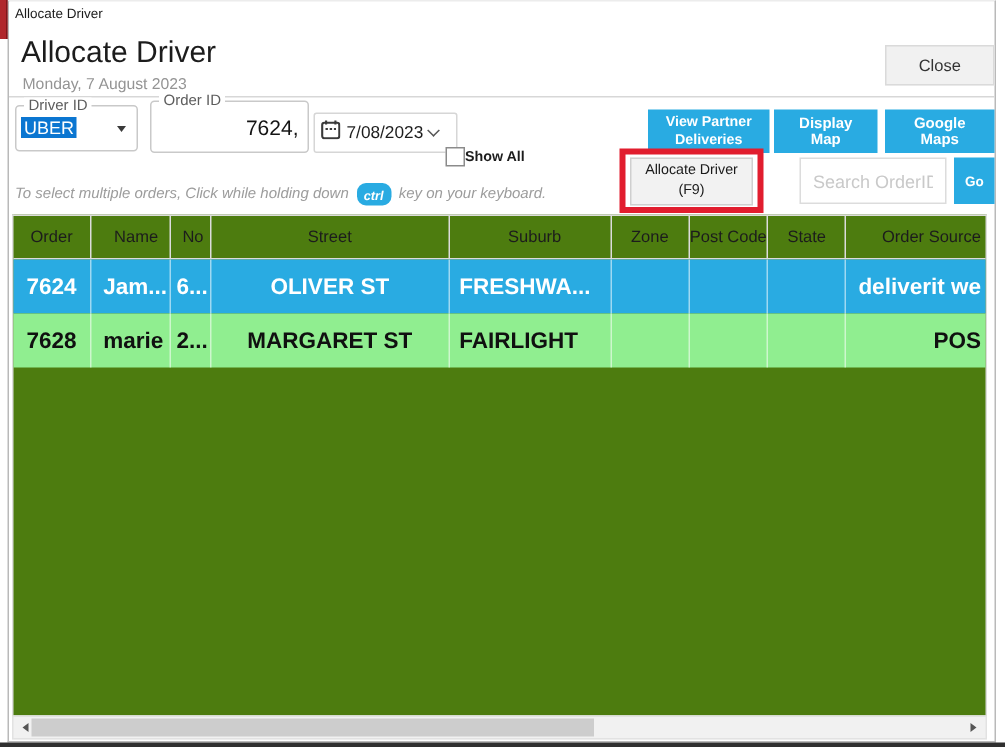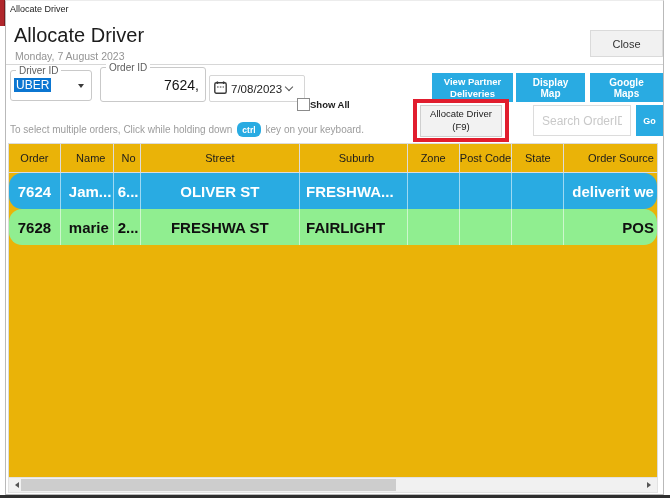--- a/index.html
+++ b/index.html
@@ -51,31 +51,31 @@
   .red-annotation{left:413px;top:99px;width:96px;height:43px;border:4px solid var(--c-annotation,#e11d2e);}
   .allocate-btn{left:420px;top:105px;width:82px;height:32px;background:#f2f2f2;border:1px solid #cfcfcf;
                 font-size:9.5px;color:#1a1a1a;display:flex;flex-direction:column;align-items:center;
                 justify-content:center;line-height:1.35;cursor:default;font-family:inherit;}
 
   .search-input{left:533px;top:105px;width:98px;height:31px;border:1px solid #dcdcdc;font-size:12px;
                 color:#333;padding:0 8px;outline:none;font-family:inherit;}
   .search-input::placeholder{color:#c9c9c9;}
   .go-btn{left:636px;top:105px;width:27px;height:31px;font-size:9px;}
 
-  .help-line{left:10px;top:122px;font-size:10px;color:#9c9c9c;display:flex;align-items:center;gap:5px;}
+  .help-line{left:10px;top:122px;font-size:10px;color:#9c9c9c;display:flex;align-items:center;gap:5px;font-style:italic;}
   .ctrl-badge{background:var(--c-accent,#29abe2);color:#fff;font-size:8.5px;padding:2.5px 5px;
               border-radius:6px;font-weight:600;}
 
   .table-area{left:8px;top:143px;width:650px;height:334px;border:1px solid #dcdcdc;border-bottom:none;
-              background:#eab308;}
+              background:#4d7c0f;}
   .thead{display:flex;height:28px;border-bottom:1px solid #dcdcdc;}
   .th{display:flex;align-items:center;justify-content:center;text-align:center;font-size:11px;
       color:#1c1c1c;border-right:1px solid #dcdcdc;line-height:1.1;box-sizing:border-box;}
   .th:last-child{border-right:none;}
-  .row{display:flex;height:36px;font-weight:bold;font-size:15px;white-space:nowrap;border-radius:13px;}
+  .row{display:flex;height:36px;font-weight:bold;font-size:15px;white-space:nowrap;}
   .row-blue{background:var(--c-row-selected,#29abe2);color:#fff;}
   .row-green{background:var(--c-row-green,#90ee90);color:#101010;}
   .td{display:flex;align-items:center;overflow:hidden;box-sizing:border-box;
       border-right:1px solid rgba(255,255,255,.55);}
   .td:last-child{border-right:none;}
   .c0{width:52px;justify-content:center;}
   .c1{width:53px;padding-left:8px;}
   .c2{width:27px;padding-left:4px;}
   .c3{width:160px;justify-content:center;}
   .c4{width:108px;padding-left:6px;}
@@ -184,21 +184,21 @@
       <div class="td c5"></div>
       <div class="td c6"></div>
       <div class="td c7"></div>
       <div class="td c8">deliverit we</div>
     </div>
 
     <div class="row row-green">
       <div class="td c0">7628</div>
       <div class="td c1">marie</div>
       <div class="td c2">2...</div>
-      <div class="td c3">FRESHWA ST</div>
+      <div class="td c3">MARGARET ST</div>
       <div class="td c4">FAIRLIGHT</div>
       <div class="td c5"></div>
       <div class="td c6"></div>
       <div class="td c7"></div>
       <div class="td c8">POS</div>
     </div>
   </div>
 
   <div class="abs hscroll">
     <span class="scroll-arrow">

